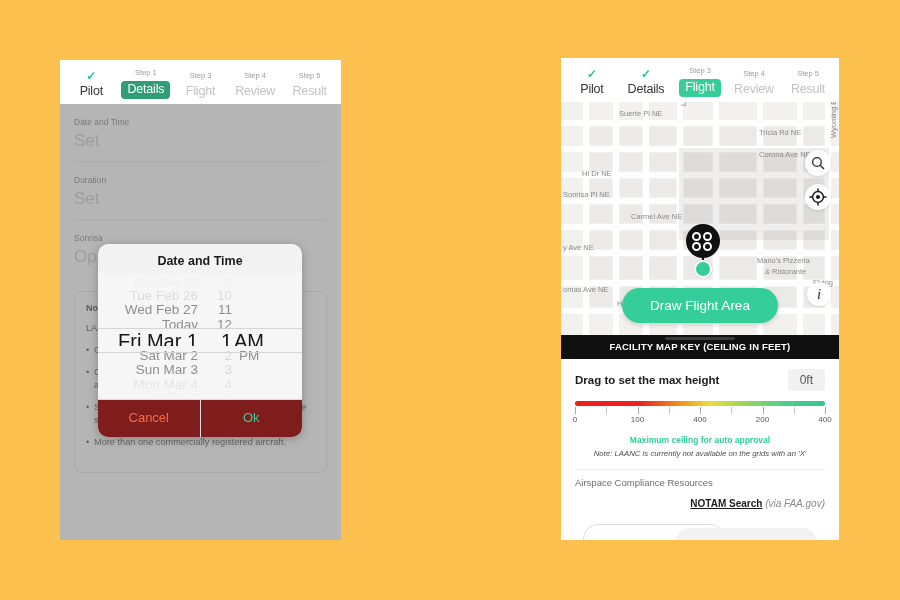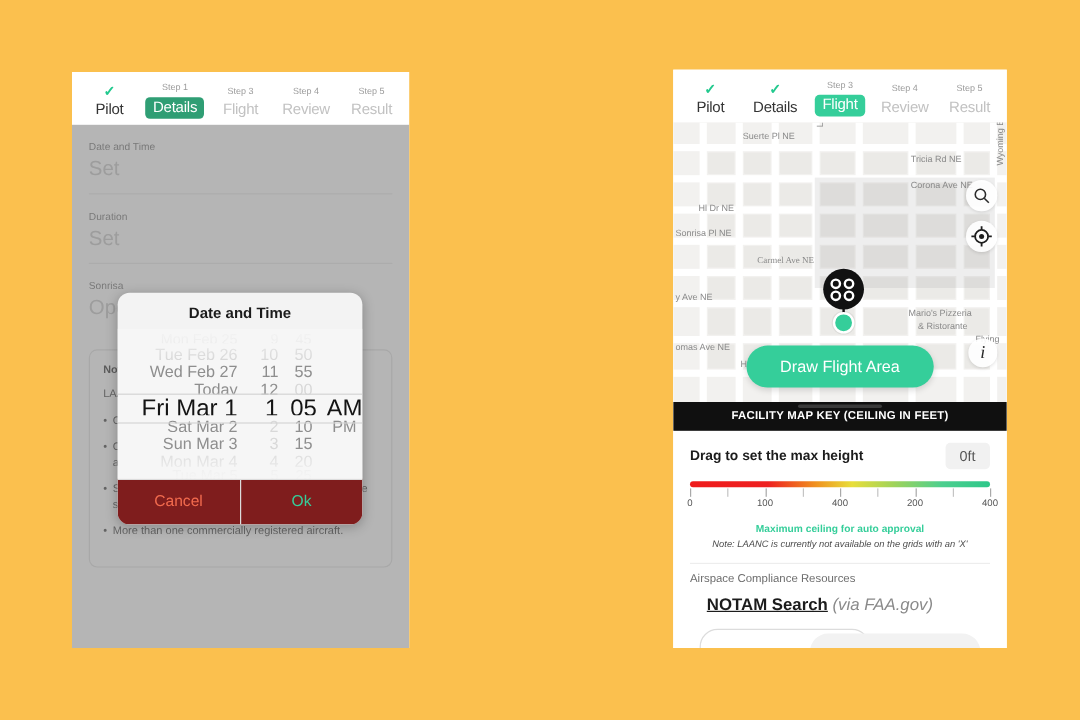--- a/index.html
+++ b/index.html
@@ -219,21 +219,21 @@
     text-align:center; font-size:8.5px; font-weight:bold;
     color:#35ce9a; margin-top:8px;
   }
   .laanc-note {
     text-align:center; font-size:7.8px; font-style:italic;
     color:#4e4e4e; margin-top:3px; line-height:11px;
   }
 
   .resources { padding:6px 14px 0 14px; }
   .res-title { font-size:9.5px; color:#6d6d6d; padding:7px 0 8px 0; border-top:1px solid #ededed; }
-  .res-link { padding-left:14px; font-size:14px; line-height:15px; }
+  .res-link { padding-left:14px; font-size:10px; line-height:15px;text-align:right; }
   .res-link .link-main { font-weight:bold; color:#1c1c1c; text-decoration:underline; }
   .res-link .link-sub { font-style:italic; color:#8a8a8a; }
 
   #review-btn-partial {
     position:absolute; left:22px; bottom:-14px;
     width:142px; height:30px;
     border:1px solid #dcdcdc; border-radius:16px;
     background:#fff;
   }
   #continue-btn-partial {
@@ -317,31 +317,20 @@
         <div class="wheel w-hour" id="wheel-hour">
             <div class="wi ghost">9</div>
             <div class="wi faded">10</div>
             <div class="wi near">11</div>
             <div class="wi near">12</div>
             <div class="wi sel">1</div>
             <div class="wi faded">2</div>
             <div class="wi faded">3</div>
             <div class="wi faded">4</div>
             <div class="wi ghost">5</div>
-          </div>
-        <div class="wheel w-min" id="wheel-min">
-            <div class="wi ghost">45</div>
-            <div class="wi faded">50</div>
-            <div class="wi near">55</div>
-            <div class="wi faded">00</div>
-            <div class="wi sel">05</div>
-            <div class="wi near">10</div>
-            <div class="wi near">15</div>
-            <div class="wi faded">20</div>
-            <div class="wi ghost">25</div>
           </div>
         <div class="wheel w-ampm" id="wheel-ampm">
             <div class="wi ghost"></div>
             <div class="wi faded"></div>
             <div class="wi near"></div>
             <div class="wi near"></div>
             <div class="wi sel">AM</div>
             <div class="wi near">PM</div>
             <div class="wi near"></div>
             <div class="wi faded"></div>
@@ -457,21 +446,21 @@
           <div class="facility-grid" style="left: 118px; top: 46px; width: 150px; height: 92px;"></div>
         </div>
       <div id="map-labels">
           <div class="mlabel" style="left: 58px; top: 7px;">Suerte Pl NE</div>
           <div class="mlabel" style="left: 198px; top: 26px;">Tricia Rd NE</div>
           <div class="mlabel" style="left: 198px; top: 48px;">Corona Ave NE</div>
           <div class="mlabel vert" style="left: 118px; top: 4px;">Louisiana</div>
           <div class="mlabel vert" style="left: 268px; top: 36px;">Wyoming Blvd NE</div>
           <div class="mlabel" style="left: 2px; top: 67px; padding-left: 19px;">Hl Dr NE</div>
           <div class="mlabel" style="left: 2px; top: 88px;">Sonrisa Pl NE</div>
-          <div class="mlabel" style="left: 70px; top: 110px; font-family: Liberation Serif, serif;">Carmel Ave NE</div>
+          <div class="mlabel" style="left: 70px; top: 110px;">Carmel Ave NE</div>
           <div class="mlabel" style="left: 2px; top: 141px;">y Ave NE</div>
           <div class="mlabel" style="left: 196px; top: 154px;">Mario's Pizzeria</div>
           <div class="mlabel" style="left: 204px; top: 165px;">&amp; Ristorante</div>
           <div class="mlabel" style="left: 2px; top: 183px;">omas Ave NE</div>
           <div class="mlabel" style="left: 56px; top: 197px;">Hog</div>
           <div class="mlabel" style="left: 252px; top: 176px;">Flying</div>
         </div>
 
       <div class="map-icon" id="map-search-btn">
         <svg width="14" height="14" viewBox="0 0 14 14">

